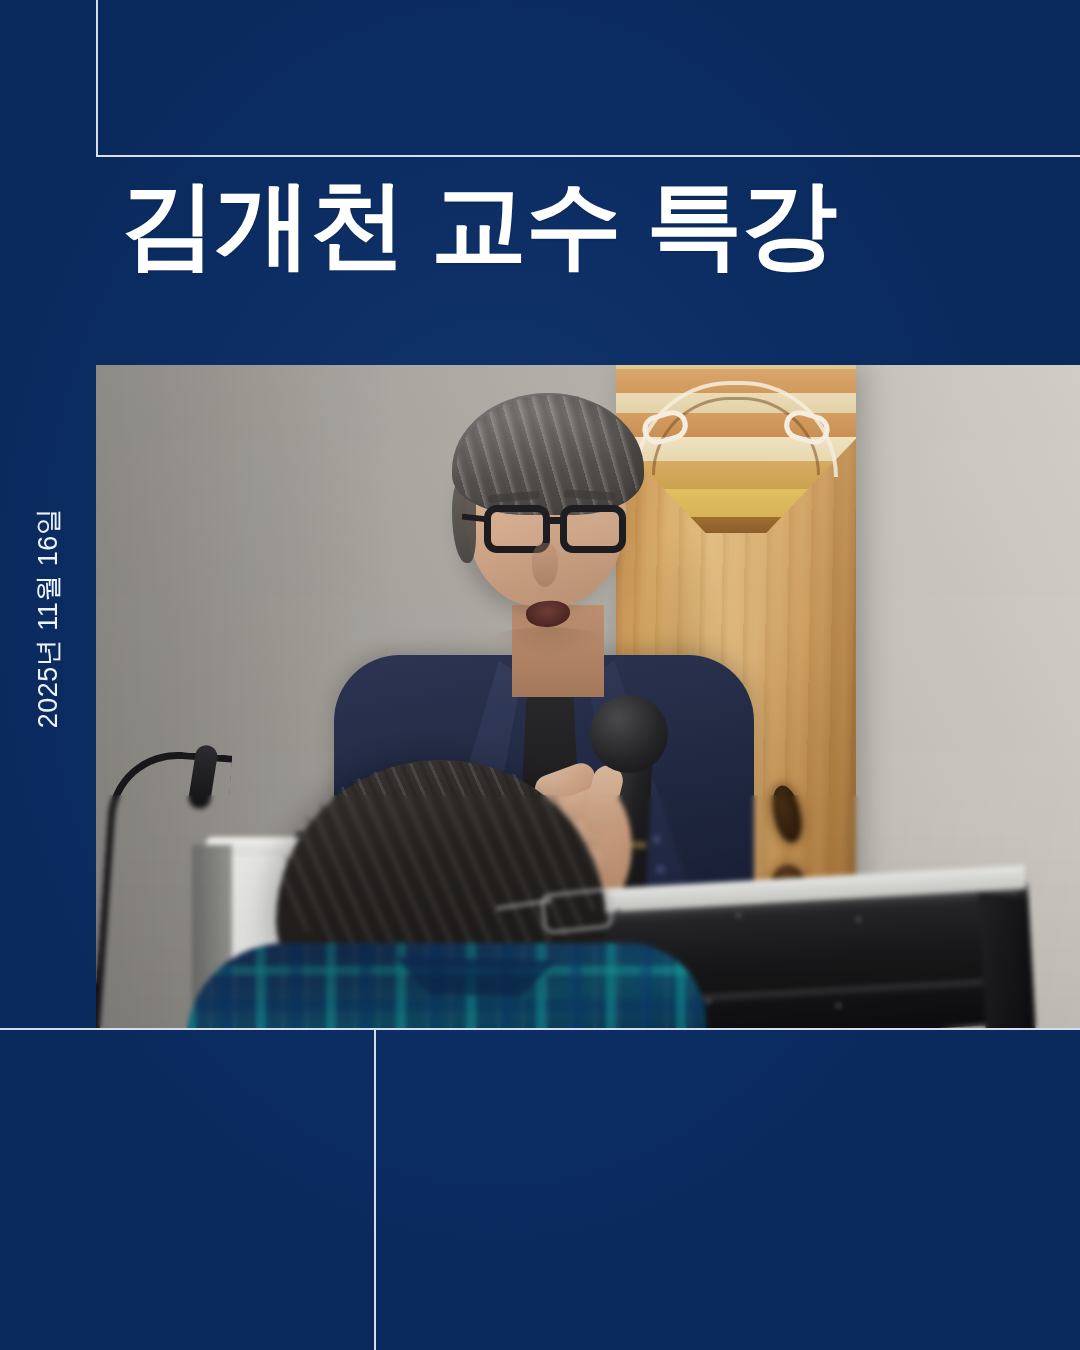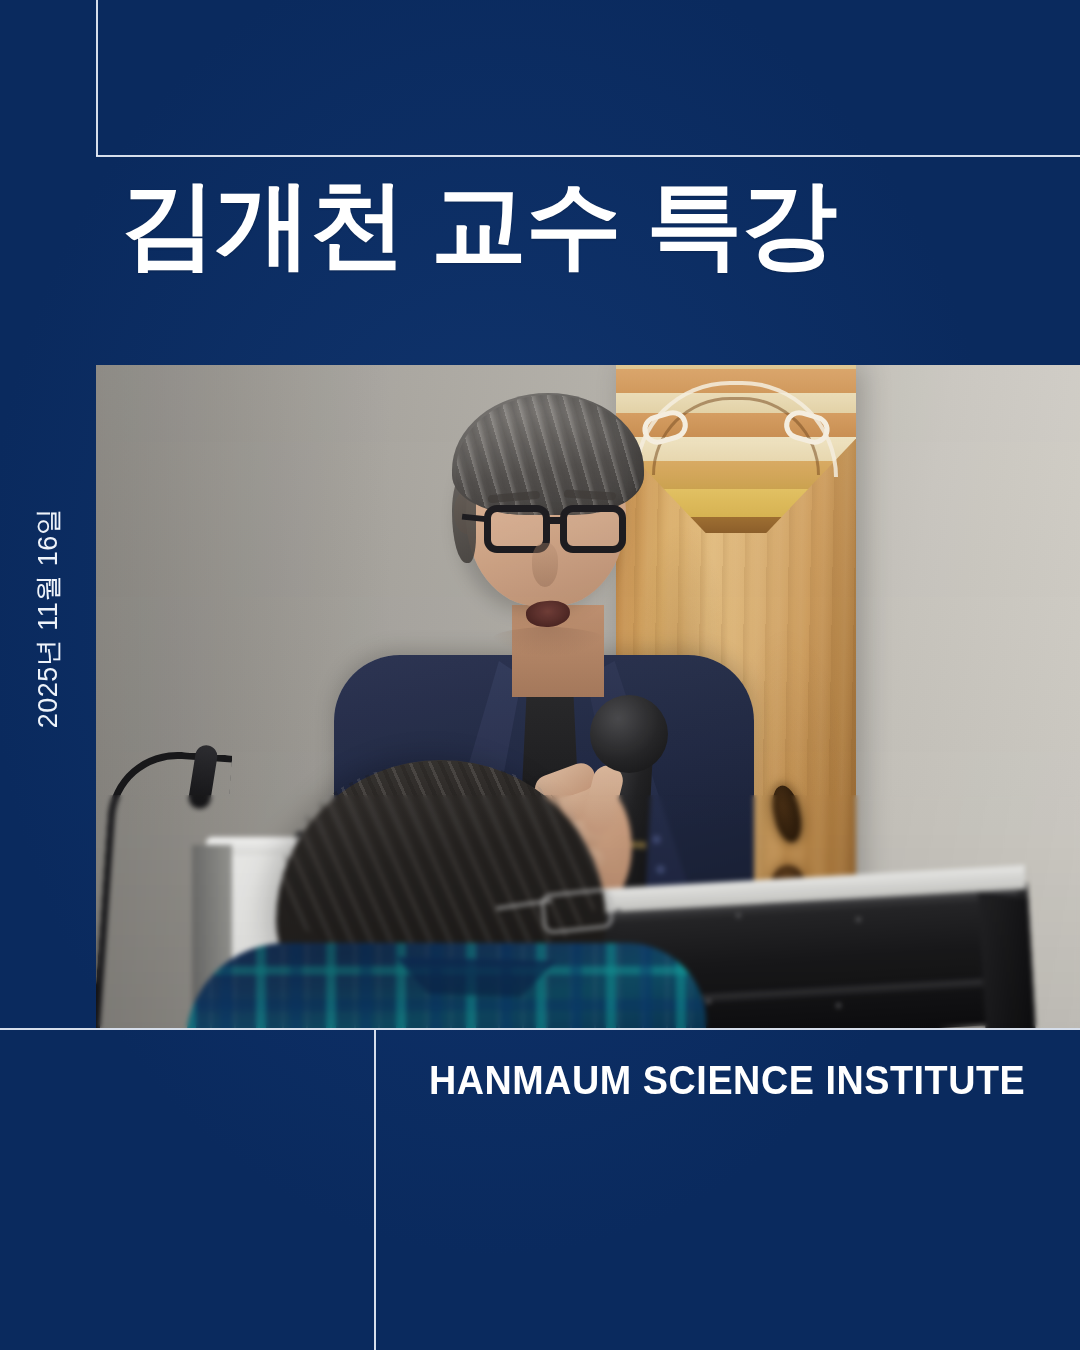--- a/index.html
+++ b/index.html
@@ -643,17 +643,14 @@
     <div class="aud-glasses"></div>
     <div class="aud-body"></div>
     <div class="plaid"></div>
     <div class="plaid-shadow"></div>
     <div class="aud-collar"></div>
 
     <div class="photo-blur-fg"></div>
     <div class="photo-grade"></div>
   </div>
 
-  <div class="institute">
-    <span class="institute-text">HANMAUM SCIENCE INSTITUTE</span>
-  </div>
 
 </div>
 
 </body></html>

